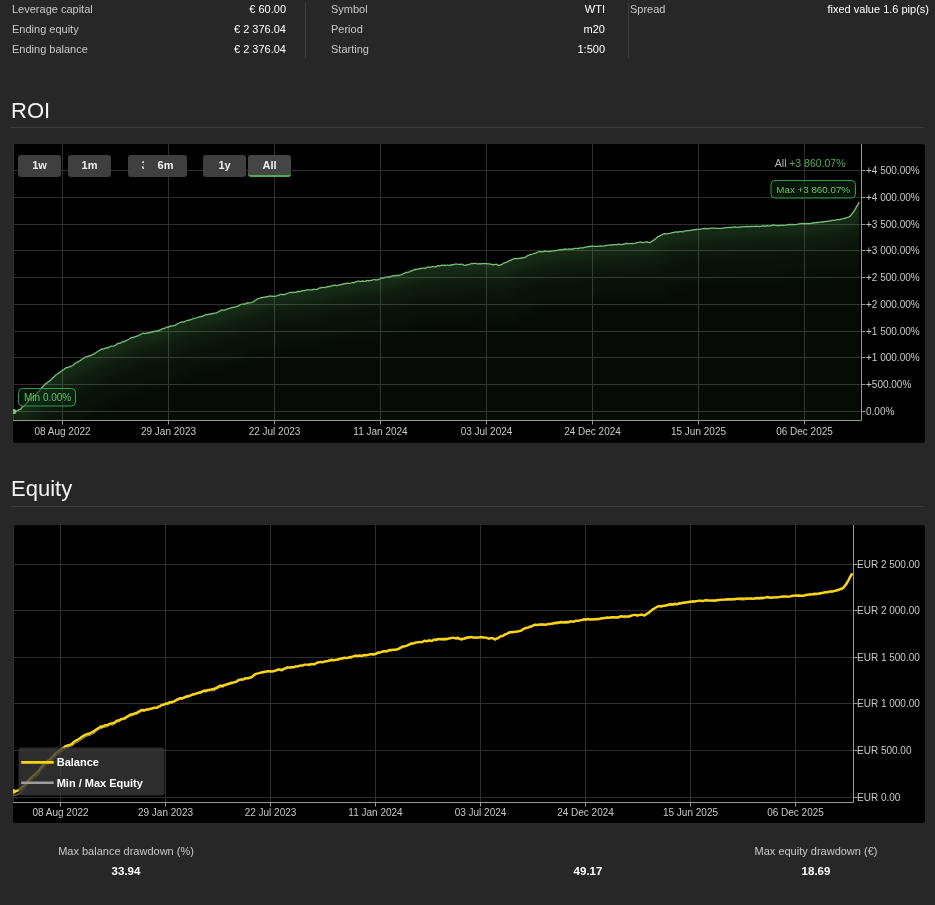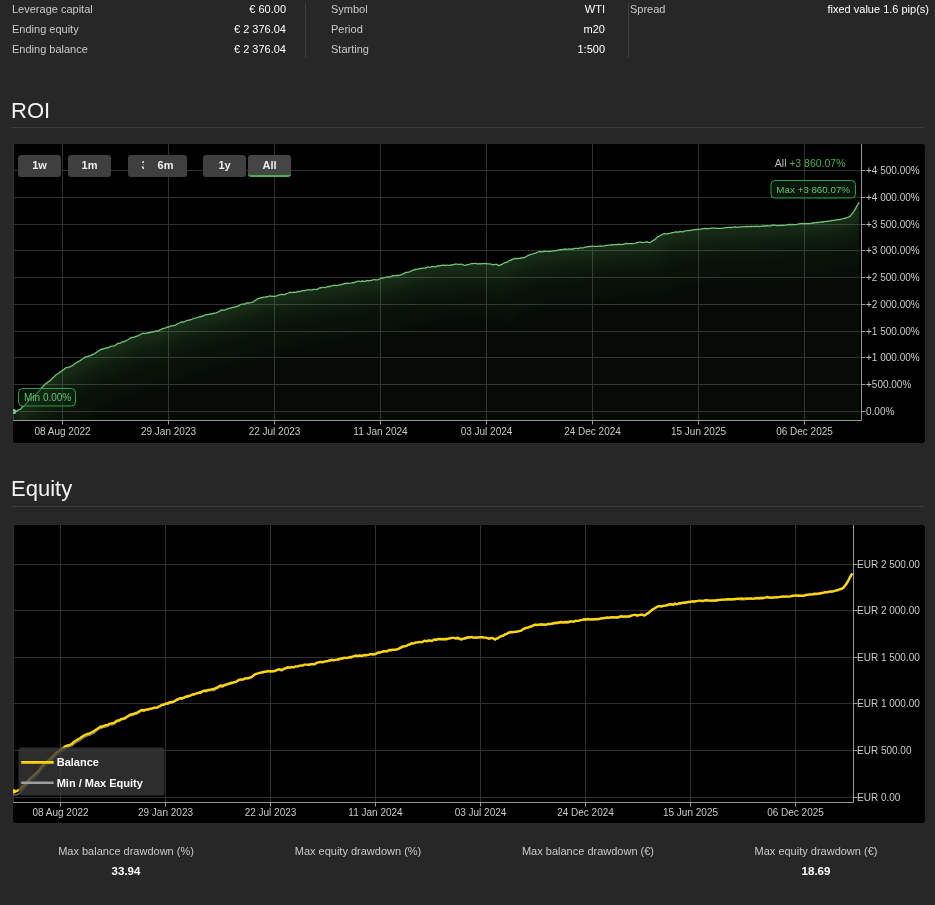--- a/index.html
+++ b/index.html
@@ -99,16 +99,15 @@
       <path d="M0.0 266.1L1.3 266.0L2.6 266.2L3.9 266.0L5.2 265.2L6.4 264.6L7.7 264.1L9.0 262.0L10.3 261.1L11.6 260.1L12.9 258.5L14.2 256.9L15.5 255.3L16.8 253.9L18.0 252.8L19.3 251.7L20.6 250.4L21.9 249.5L23.2 248.2L24.5 246.7L25.8 245.7L27.1 243.7L28.4 241.9L29.7 240.7L30.9 239.1L32.2 237.7L33.5 236.9L34.8 235.8L36.1 235.0L37.4 233.8L38.7 232.4L40.0 231.1L41.3 229.8L42.5 228.4L43.8 227.4L45.1 226.9L46.4 225.7L47.7 224.8L49.0 223.4L50.3 223.1L51.6 221.8L52.9 220.9L54.1 220.8L55.4 220.2L56.7 219.9L58.0 219.3L59.3 218.6L60.6 217.1L61.9 216.3L63.2 215.4L64.5 214.9L65.8 213.9L67.0 213.3L68.3 212.1L69.6 211.4L70.9 210.6L72.2 209.6L73.5 209.5L74.8 208.8L76.1 208.7L77.4 208.0L78.6 207.4L79.9 206.7L81.2 206.1L82.5 204.9L83.8 204.2L85.1 203.2L86.4 202.5L87.7 201.5L89.0 201.7L90.2 200.9L91.5 200.7L92.8 200.1L94.1 200.1L95.4 199.7L96.7 198.6L98.0 198.5L99.3 198.3L100.6 198.1L101.9 197.4L103.1 196.3L104.4 195.4L105.7 195.5L107.0 194.9L108.3 193.9L109.6 193.9L110.9 193.4L112.2 192.8L113.5 192.0L114.7 191.3L116.0 190.4L117.3 189.4L118.6 189.5L119.9 189.0L121.2 188.6L122.5 188.0L123.8 187.9L125.1 186.8L126.3 186.4L127.6 185.5L128.9 184.9L130.2 185.2L131.5 185.1L132.8 184.7L134.1 184.4L135.4 184.5L136.7 183.9L138.0 183.6L139.2 183.5L140.5 182.9L141.8 182.6L143.1 182.6L144.4 182.6L145.7 181.4L147.0 181.3L148.3 180.0L149.6 179.8L150.8 179.7L152.1 178.8L153.4 178.4L154.7 178.5L156.0 177.5L157.3 177.3L158.6 177.2L159.9 176.7L161.2 176.4L162.4 175.5L163.7 174.7L165.0 174.2L166.3 173.5L167.6 173.1L168.9 173.3L170.2 172.9L171.5 172.2L172.8 171.5L174.1 171.6L175.3 170.9L176.6 170.9L177.9 170.2L179.2 169.5L180.5 169.3L181.8 169.0L183.1 168.5L184.4 167.9L185.7 167.9L186.9 167.3L188.2 167.3L189.5 166.2L190.8 165.8L192.1 165.5L193.4 165.7L194.7 164.9L196.0 164.9L197.3 164.6L198.5 164.4L199.8 164.0L201.1 164.1L202.4 163.3L203.7 162.7L205.0 161.9L206.3 161.0L207.6 160.5L208.9 160.8L210.1 160.8L211.4 159.9L212.7 159.6L214.0 159.2L215.3 158.8L216.6 158.6L217.9 157.8L219.2 158.0L220.5 157.4L221.8 157.1L223.0 156.8L224.3 155.9L225.6 155.0L226.9 154.6L228.2 154.5L229.5 154.5L230.8 154.2L232.1 153.3L233.4 153.4L234.6 153.2L235.9 153.1L237.2 152.4L238.5 152.3L239.8 151.0L241.1 150.0L242.4 149.1L243.7 148.7L245.0 148.3L246.2 147.9L247.5 147.9L248.8 147.2L250.1 147.3L251.4 146.7L252.7 146.9L254.0 146.2L255.3 146.0L256.6 146.5L257.9 146.3L259.1 146.4L260.4 146.2L261.7 146.0L263.0 145.2L264.3 145.1L265.6 144.3L266.9 144.5L268.2 144.8L269.5 144.8L270.7 143.8L272.0 143.4L273.3 142.9L274.6 142.3L275.9 142.4L277.2 142.6L278.5 142.0L279.8 142.2L281.1 142.2L282.3 141.4L283.6 141.4L284.9 141.5L286.2 140.8L287.5 140.6L288.8 140.5L290.1 140.4L291.4 139.6L292.7 139.6L294.0 139.6L295.2 139.7L296.5 139.7L297.8 139.1L299.1 139.1L300.4 139.2L301.7 139.2L303.0 138.3L304.3 137.5L305.6 137.5L306.8 137.0L308.1 137.0L309.4 137.4L310.7 136.9L312.0 136.4L313.3 136.2L314.6 136.2L315.9 135.5L317.2 135.3L318.4 134.8L319.7 135.0L321.0 135.3L322.3 134.9L323.6 134.6L324.9 134.5L326.2 133.9L327.5 133.6L328.8 133.3L330.1 133.2L331.3 132.7L332.6 133.0L333.9 133.0L335.2 132.6L336.5 132.0L337.8 132.3L339.1 131.7L340.4 131.3L341.7 130.9L342.9 130.5L344.2 131.1L345.5 130.7L346.8 130.5L348.1 130.8L349.4 130.8L350.7 130.2L352.0 130.0L353.3 130.3L354.5 129.9L355.8 129.8L357.1 129.1L358.4 129.1L359.7 129.2L361.0 129.2L362.3 129.0L363.6 128.4L364.9 127.5L366.2 127.4L367.4 127.5L368.7 126.8L370.0 126.3L371.3 126.2L372.6 126.3L373.9 126.4L375.2 125.5L376.5 124.9L377.8 125.0L379.0 124.9L380.3 124.7L381.6 124.7L382.9 124.6L384.2 124.2L385.5 123.8L386.8 122.9L388.1 122.5L389.4 121.5L390.6 121.4L391.9 121.2L393.2 120.9L394.5 120.3L395.8 119.6L397.1 119.2L398.4 118.3L399.7 118.5L401.0 118.2L402.2 117.7L403.5 117.4L404.8 117.4L406.1 117.0L407.4 117.1L408.7 117.2L410.0 116.6L411.3 115.8L412.6 115.9L413.9 116.3L415.1 115.5L416.4 115.5L417.7 115.7L419.0 115.8L420.3 115.0L421.6 114.4L422.9 114.9L424.2 114.3L425.5 113.9L426.7 114.1L428.0 114.0L429.3 114.3L430.6 113.8L431.9 114.3L433.2 113.8L434.5 114.0L435.8 113.4L437.1 113.4L438.3 112.9L439.6 112.9L440.9 112.8L442.2 113.2L443.5 113.2L444.8 112.7L446.1 113.5L447.4 113.9L448.7 114.2L450.0 113.6L451.2 113.4L452.5 113.0L453.8 112.6L455.1 112.2L456.4 112.4L457.7 112.1L459.0 112.0L460.3 112.6L461.6 112.6L462.8 112.3L464.1 112.6L465.4 112.3L466.7 112.4L468.0 112.2L469.3 112.3L470.6 112.5L471.9 112.6L473.2 112.6L474.4 113.2L475.7 113.7L477.0 113.3L478.3 113.1L479.6 113.0L480.9 113.9L482.2 114.5L483.5 113.4L484.8 113.3L486.1 112.2L487.3 111.5L488.6 110.9L489.9 110.9L491.2 109.8L492.5 109.1L493.8 108.8L495.1 107.9L496.4 107.3L497.7 107.0L498.9 107.2L500.2 107.0L501.5 106.9L502.8 106.8L504.1 106.5L505.4 106.4L506.7 106.0L508.0 105.7L509.3 104.8L510.5 103.8L511.8 103.6L513.1 102.7L514.4 102.7L515.7 102.3L517.0 101.5L518.3 101.6L519.6 100.6L520.9 100.2L522.2 99.5L523.4 100.0L524.7 99.8L526.0 99.9L527.3 99.3L528.6 99.5L529.9 99.5L531.2 99.4L532.5 99.7L533.8 99.3L535.0 98.9L536.3 98.9L537.6 99.0L538.9 98.5L540.2 98.5L541.5 97.9L542.8 97.8L544.1 98.0L545.4 97.3L546.6 97.6L547.9 96.9L549.2 97.4L550.5 97.3L551.8 97.0L553.1 97.2L554.4 97.0L555.7 97.1L557.0 96.4L558.3 96.4L559.5 96.4L560.8 96.7L562.1 96.0L563.4 95.8L564.7 95.9L566.0 95.8L567.3 95.1L568.6 95.1L569.9 94.7L571.1 94.2L572.4 94.7L573.7 94.2L575.0 94.0L576.3 94.3L577.6 94.4L578.9 94.2L580.2 94.4L581.5 94.1L582.7 94.0L584.0 94.1L585.3 94.0L586.6 93.9L587.9 93.4L589.2 93.3L590.5 93.0L591.8 93.1L593.1 92.7L594.3 92.5L595.6 92.7L596.9 92.5L598.2 92.2L599.5 92.4L600.8 92.1L602.1 92.3L603.4 92.4L604.7 92.1L606.0 92.1L607.2 91.4L608.5 91.2L609.8 91.6L611.1 91.5L612.4 91.4L613.7 91.4L615.0 91.4L616.3 91.3L617.6 91.0L618.8 90.4L620.1 90.1L621.4 89.9L622.7 89.9L624.0 90.5L625.3 90.1L626.6 90.0L627.9 89.7L629.2 89.7L630.4 90.2L631.7 90.4L633.0 89.4L634.3 88.4L635.6 87.9L636.9 86.6L638.2 85.7L639.5 84.3L640.8 83.9L642.1 82.8L643.3 82.3L644.6 81.5L645.9 81.0L647.2 81.2L648.5 81.3L649.8 80.9L651.1 80.8L652.4 80.5L653.7 80.1L654.9 80.0L656.2 79.4L657.5 79.1L658.8 79.3L660.1 79.5L661.4 78.8L662.7 79.0L664.0 79.1L665.3 78.8L666.5 78.1L667.8 78.2L669.1 77.8L670.4 77.8L671.7 77.5L673.0 77.5L674.3 77.1L675.6 76.9L676.9 76.8L678.2 76.8L679.4 76.2L680.7 76.7L682.0 76.3L683.3 76.1L684.6 75.9L685.9 75.6L687.2 75.6L688.5 75.8L689.8 75.9L691.0 75.6L692.3 75.3L693.6 75.2L694.9 75.4L696.2 75.4L697.5 75.6L698.8 75.5L700.1 75.5L701.4 75.5L702.6 75.5L703.9 75.2L705.2 75.0L706.5 74.9L707.8 74.8L709.1 74.6L710.4 74.6L711.7 74.7L713.0 74.4L714.3 74.2L715.5 74.1L716.8 74.1L718.1 74.5L719.4 74.2L720.7 74.1L722.0 73.9L723.3 74.0L724.6 73.7L725.9 73.8L727.1 73.6L728.4 73.5L729.7 73.8L731.0 73.6L732.3 73.6L733.6 73.5L734.9 73.4L736.2 73.6L737.5 73.3L738.7 73.5L740.0 73.6L741.3 73.5L742.6 73.0L743.9 73.1L745.2 73.0L746.5 73.1L747.8 72.8L749.1 73.0L750.4 73.0L751.6 72.6L752.9 72.4L754.2 72.0L755.5 72.3L756.8 72.5L758.1 72.6L759.4 72.5L760.7 72.4L762.0 72.4L763.2 72.2L764.5 72.4L765.8 72.2L767.1 71.9L768.4 71.8L769.7 71.4L771.0 71.5L772.3 71.6L773.6 71.4L774.8 71.6L776.1 71.6L777.4 71.4L778.7 71.0L780.0 70.8L781.3 70.6L782.6 70.5L783.9 70.5L785.2 70.7L786.4 70.5L787.7 70.7L789.0 70.6L790.3 70.7L791.6 70.4L792.9 69.8L794.2 69.9L795.5 69.6L796.8 69.3L798.1 69.4L799.3 69.4L800.6 69.0L801.9 68.7L803.2 68.9L804.5 68.6L805.8 68.6L807.1 68.1L808.4 68.2L809.7 67.7L810.9 67.6L812.2 67.2L813.5 67.1L814.8 67.2L816.1 66.7L817.4 66.4L818.7 66.5L820.0 66.4L821.3 65.9L822.5 65.6L823.8 65.2L825.1 65.0L826.4 64.4L827.7 63.9L829.0 63.5L830.3 62.9L831.6 61.0L832.9 59.5L834.2 57.5L835.4 55.2L836.7 52.7L838.0 50.4L839.3 48.3" stroke="#ffd60a" stroke-width="2.4" fill="none" stroke-linejoin="round"></path>
       <circle cx="0.8" cy="266.4" r="2.2" fill="#ffd60a"></circle>
       <rect x="5.5" y="222.5" width="146" height="48" rx="3" fill="rgba(58,58,58,0.78)"></rect>
       <path d="M8.2 237.4H40.7" stroke="#ffd60a" stroke-width="2.6"></path>
       <text x="43.7" y="241.2" font-size="11" font-weight="bold" fill="#fff">Balance</text>
       <path d="M8.2 257.8H40.7" stroke="#9e9e9e" stroke-width="2.6"></path>
       <text x="43.7" y="261.6" font-size="11" font-weight="bold" fill="#fff">Min / Max Equity</text>
     </svg>
     <div class="stl" style="left:-24px;top:845px">Max balance drawdown (%)</div>
     <div class="stv" style="left:-24px;top:865px">33.94</div>
-    <div class="stl" style="left:208px;top:845px">Max equity drawdown (%)</div>
-    <div class="stl" style="left:438px;top:845px">Max balance drawdown (€)</div>
+    <div class="stv" style="left:438px;top:865px">49.17</div>
     <div class="stl" style="left:666px;top:845px">Max equity drawdown (€)</div>
     <div class="stv" style="left:666px;top:865px">18.69</div>
   </div>
 </body></html>

